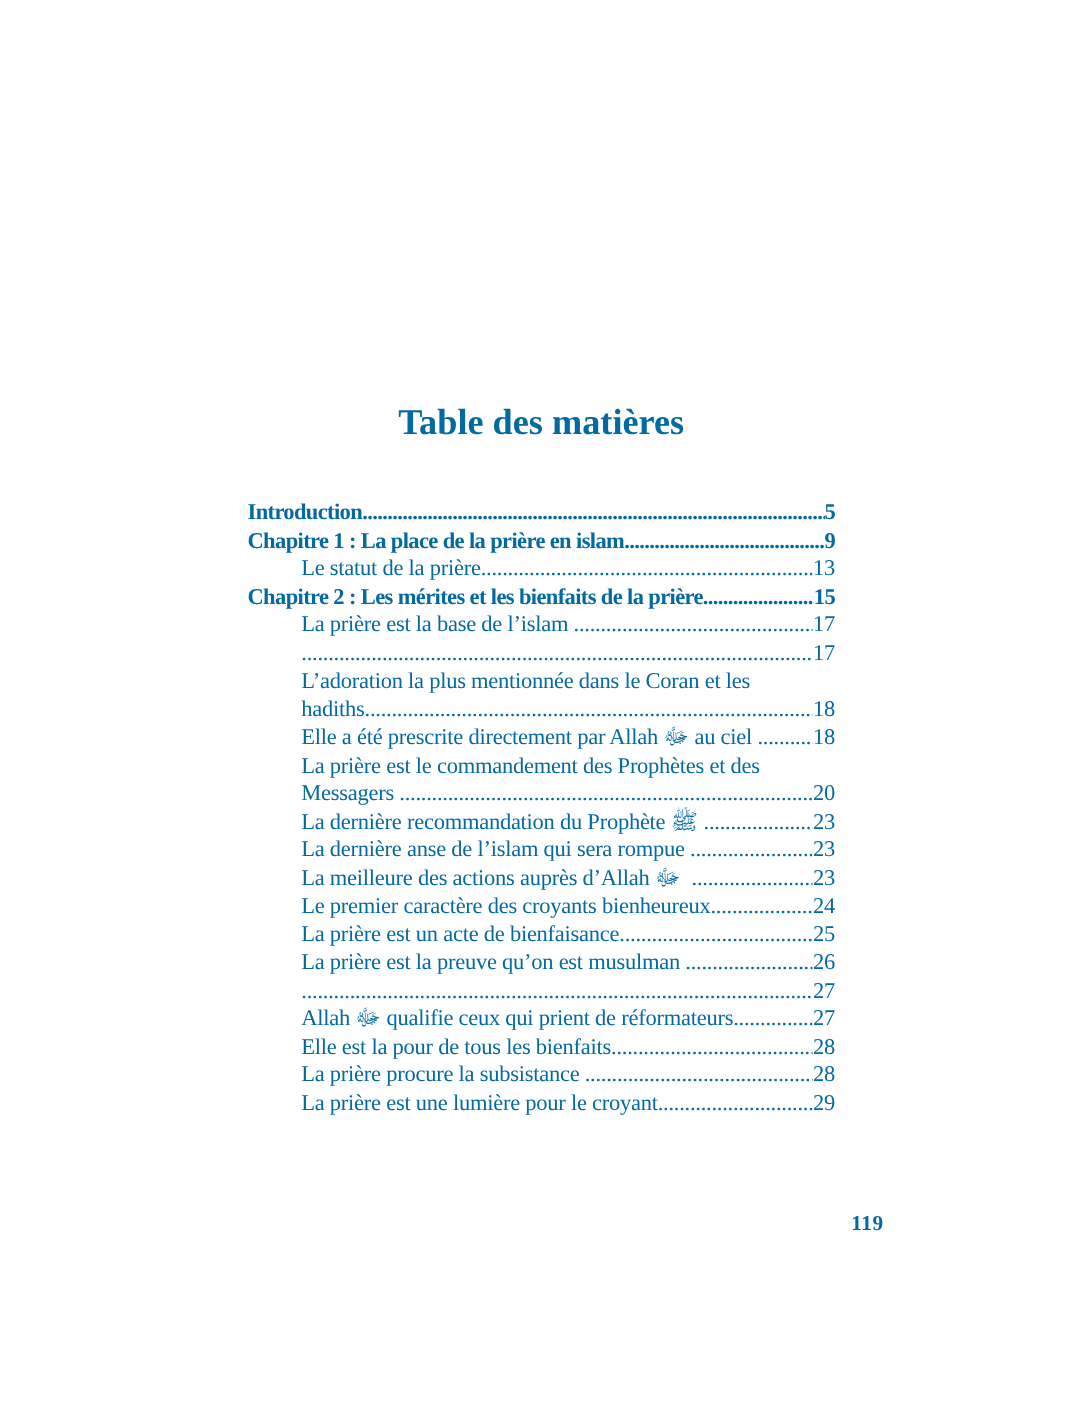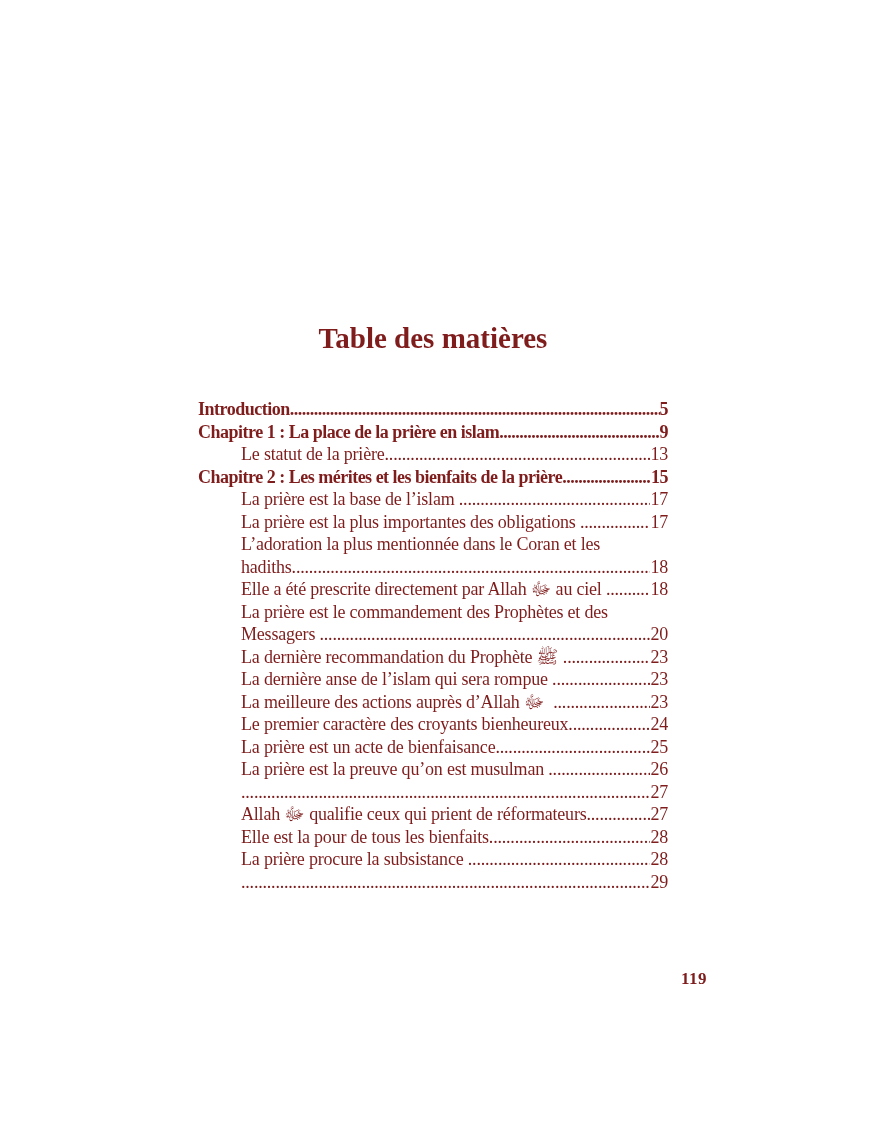--- a/index.html
+++ b/index.html
@@ -6,21 +6,21 @@
     margin: 0;
     padding: 0;
     background: #ffffff;
   }
   .sheet {
     position: relative;
     width: 870px;
     height: 1131px;
     background: #ffffff;
     font-family: "Liberation Serif", "DejaVu Serif", serif;
-    color: #7f1d1d;
+    color: #0369a1;
     overflow: hidden;
   }
   .content {
     position: absolute;
     left: 198px;
     top: 320px;
     width: 470px;
   }
   .page-title {
     margin: 0 0 42px 0;
@@ -105,21 +105,20 @@
     <span class="toc-label">Chapitre 2 : Les mérites et les bienfaits de la prière</span>
     <span class="toc-dots"></span>
     <span class="toc-page">15</span>
   </div>
         <div class="toc-row indent">
     <span class="toc-label">La prière est la base de l’islam </span>
     <span class="toc-dots"></span>
     <span class="toc-page">17</span>
   </div>
         <div class="toc-row indent">
-    <span class="toc-label">La prière est la plus importantes des obligations </span>
     <span class="toc-dots"></span>
     <span class="toc-page">17</span>
   </div>
         <div class="toc-row indent">
     <span class="toc-label">L’adoration la plus mentionnée dans le Coran et les</span>
     <span class="toc-dots no-dots"></span>
     <span class="toc-page"></span>
   </div>
         <div class="toc-row indent">
     <span class="toc-label">hadiths</span>
@@ -184,19 +183,20 @@
     <span class="toc-label">Elle est la pour de tous les bienfaits</span>
     <span class="toc-dots"></span>
     <span class="toc-page">28</span>
   </div>
         <div class="toc-row indent">
     <span class="toc-label">La prière procure la subsistance </span>
     <span class="toc-dots"></span>
     <span class="toc-page">28</span>
   </div>
         <div class="toc-row indent">
+    <span class="toc-label">La prière est une lumière pour le croyant</span>
     <span class="toc-dots"></span>
     <span class="toc-page">29</span>
   </div>
       </div>
   </div>
   <div class="folio">119</div>
 </div>
 
 </body></html>

